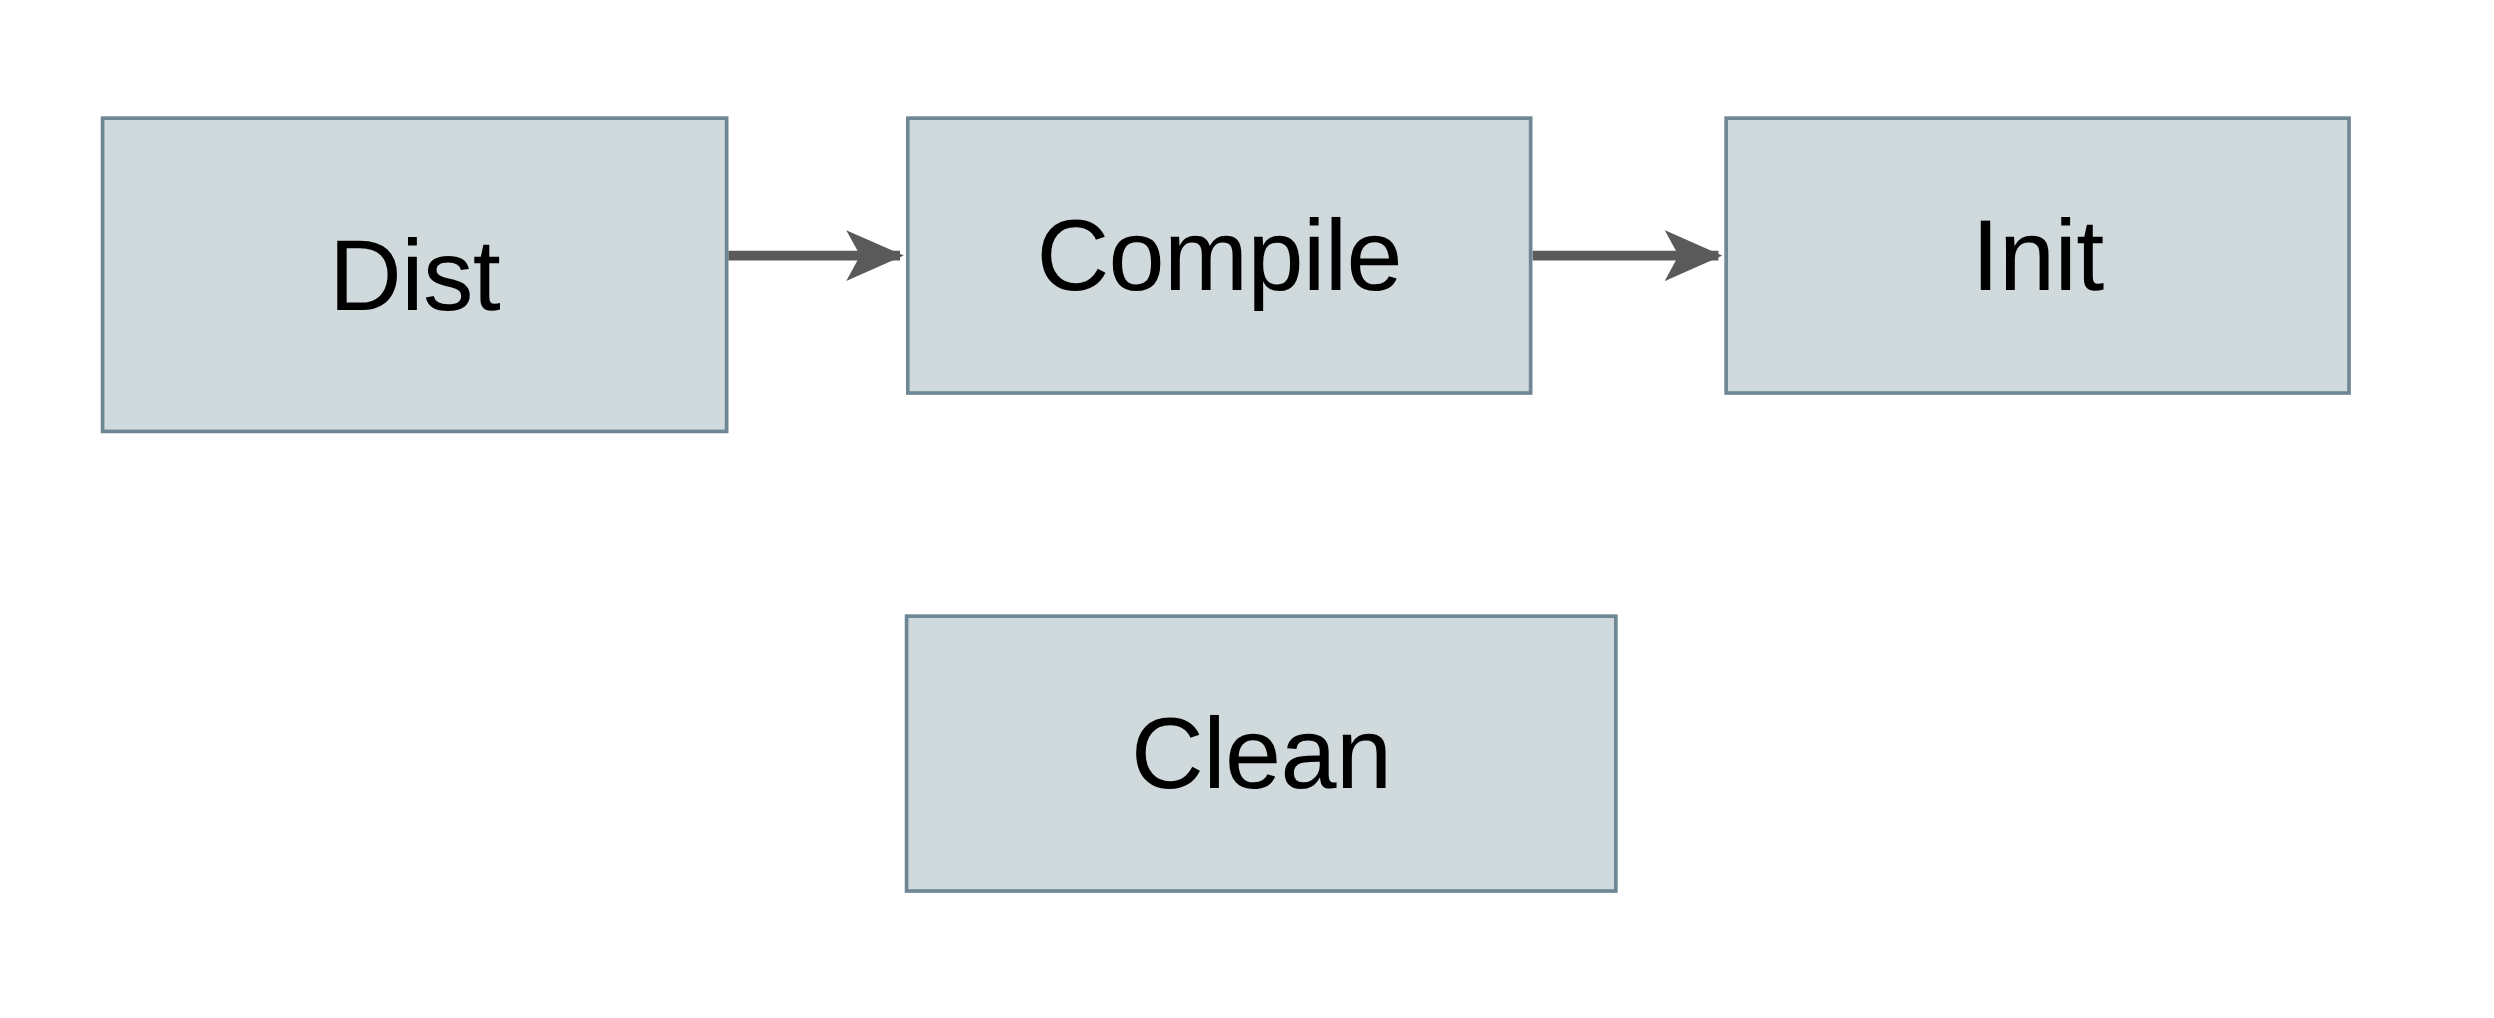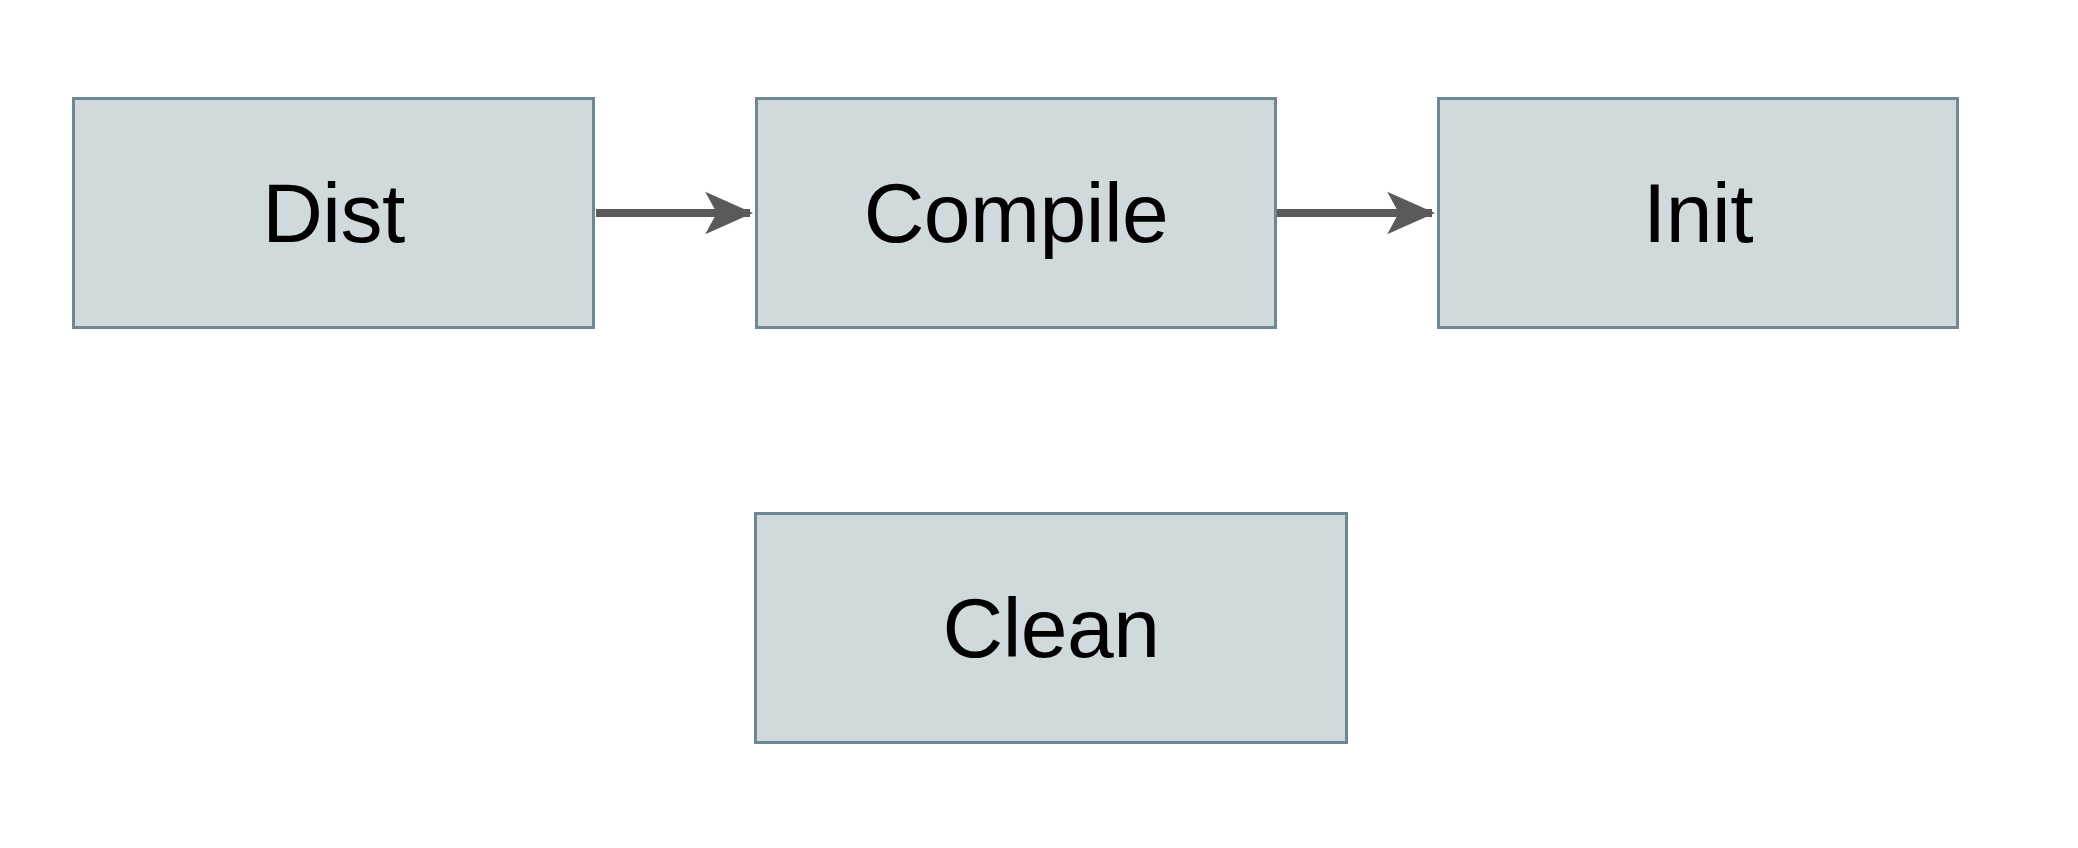--- a/index.html
+++ b/index.html
@@ -63,21 +63,21 @@
 
     <g class="edge-hit">
       <line x1="596" y1="213" x2="750" y2="213" stroke="#5a5a5a" stroke-width="8" marker-end="url(#arrowhead)"></line>
     </g>
 
     <g class="edge-hit">
       <line x1="1277" y1="213" x2="1432" y2="213" stroke="#5a5a5a" stroke-width="8" marker-end="url(#arrowhead)"></line>
     </g>
   </svg>
 
-  <div class="node" style="left:72px; top:97px; width:523px; height:232px;">
+  <div class="node" style="left:84px; top:97px; width:523px; height:264px;">
     <span class="node-label">Dist</span>
   </div>
 
   <div class="node" style="left:755px; top:97px; width:522px; height:232px;">
     <span class="node-label">Compile</span>
   </div>
 
   <div class="node" style="left:1437px; top:97px; width:522px; height:232px;">
     <span class="node-label">Init</span>
   </div>

